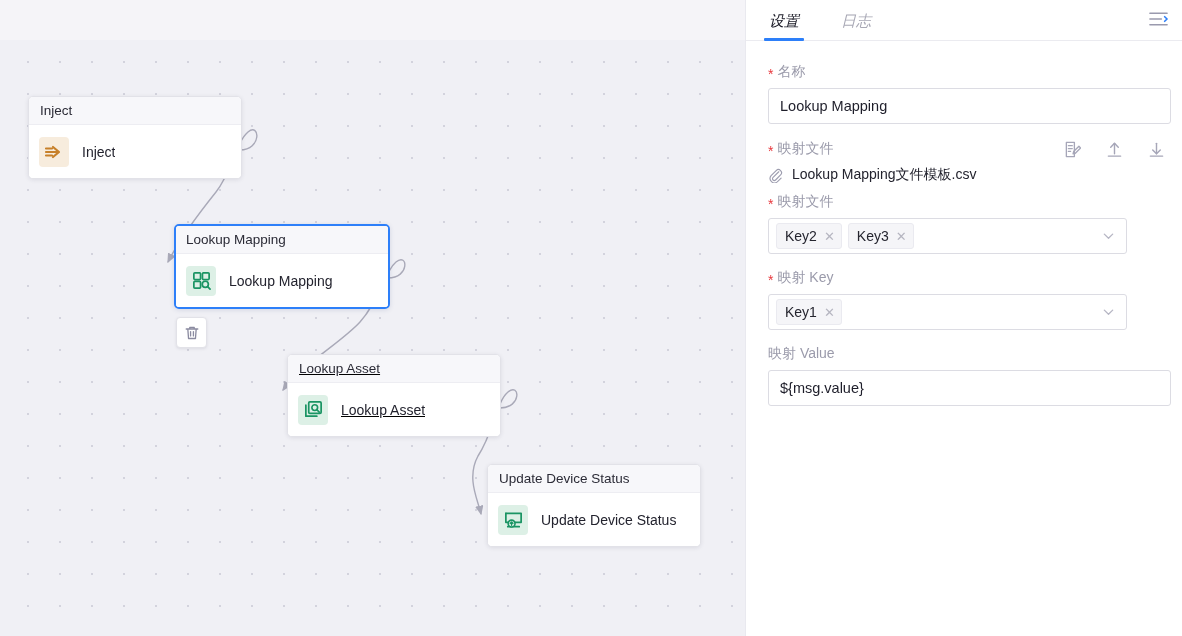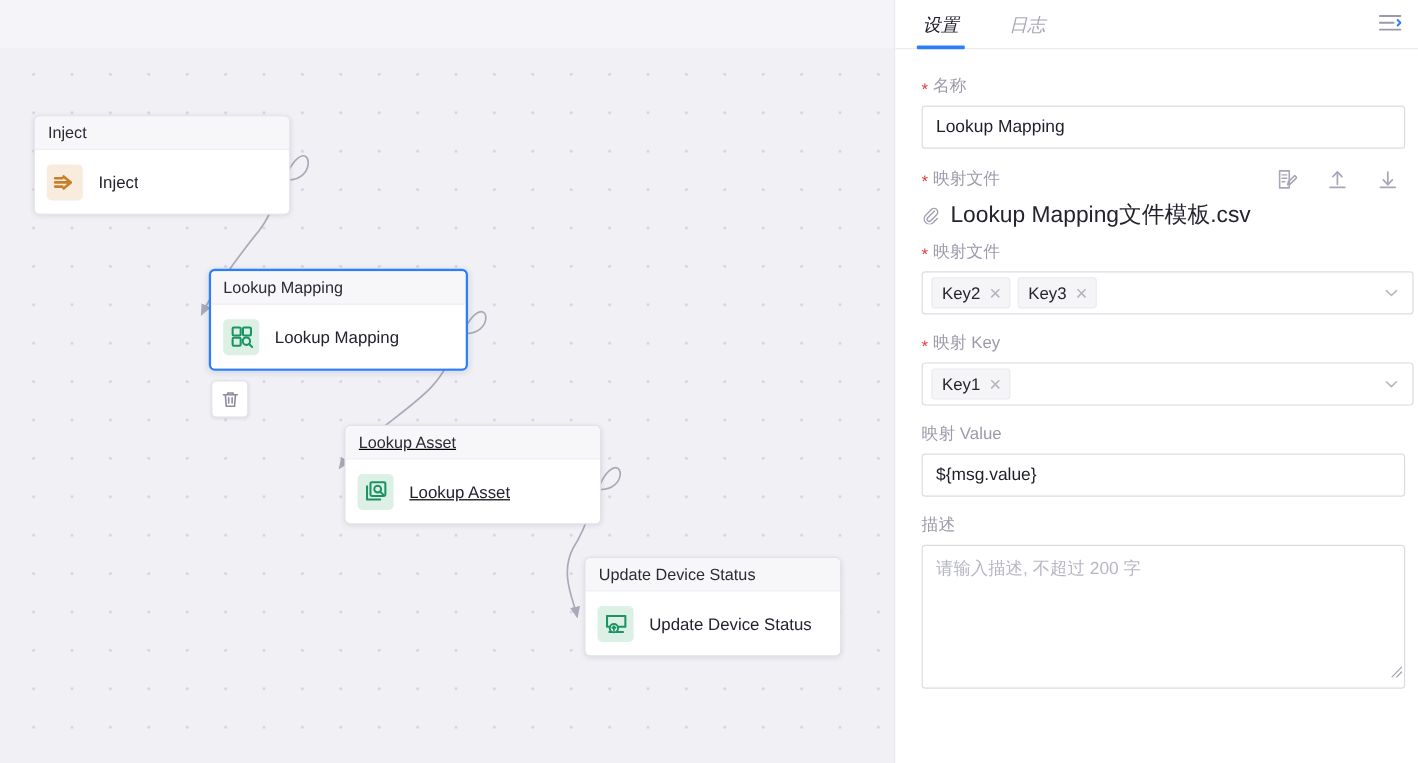--- a/index.html
+++ b/index.html
@@ -231,35 +231,35 @@
     color: #1e1e2a;
     padding: 0 11px;
     outline: none;
     display: flex;
     align-items: center;
   }
 
   .file-row {
     display: flex;
     align-items: center;
-    font-size: 19px;
+    font-size: 14px;
     color: #23232e;
     margin-top: 2px;
     margin-bottom: 2px;
   }
   .file-row .clip {
     margin-right: 9px;
     display: flex;
     align-items: center;
   }
   .file-name { cursor: pointer; }
 
   .select-box {
     position: relative;
-    width: 410px;
+    width: 359px;
     min-height: 36px;
     box-sizing: border-box;
     border: 1px solid #dcdce3;
     border-radius: 3px;
     background: #fff;
     display: flex;
     align-items: center;
     padding: 0 30px 0 7px;
     cursor: pointer;
   }
@@ -506,25 +506,16 @@
         </div>
       </div>
 
       <div class="field">
         <div class="field-label">
           <span>映射 Value</span>
         </div>
         <div class="text-input">${msg.value}</div>
       </div>
 
-      <div class="field">
-        <div class="field-label">
-          <span>描述</span>
-        </div>
-        <div class="textarea-box">请输入描述, 不超过 200 字</div>
-        <svg class="resize-grip" viewBox="0 0 12 12" style="position: absolute; left: 411px; top: 553px; width: 12px; height: 12px;">
-          <path d="M11,3 L3,11 M11,7 L7,11" stroke="#a0a0b0" stroke-width="1" stroke-linecap="round"></path>
-        </svg>
-      </div>
 
     </div>
   </div>
 </div>
 
 </body></html>

